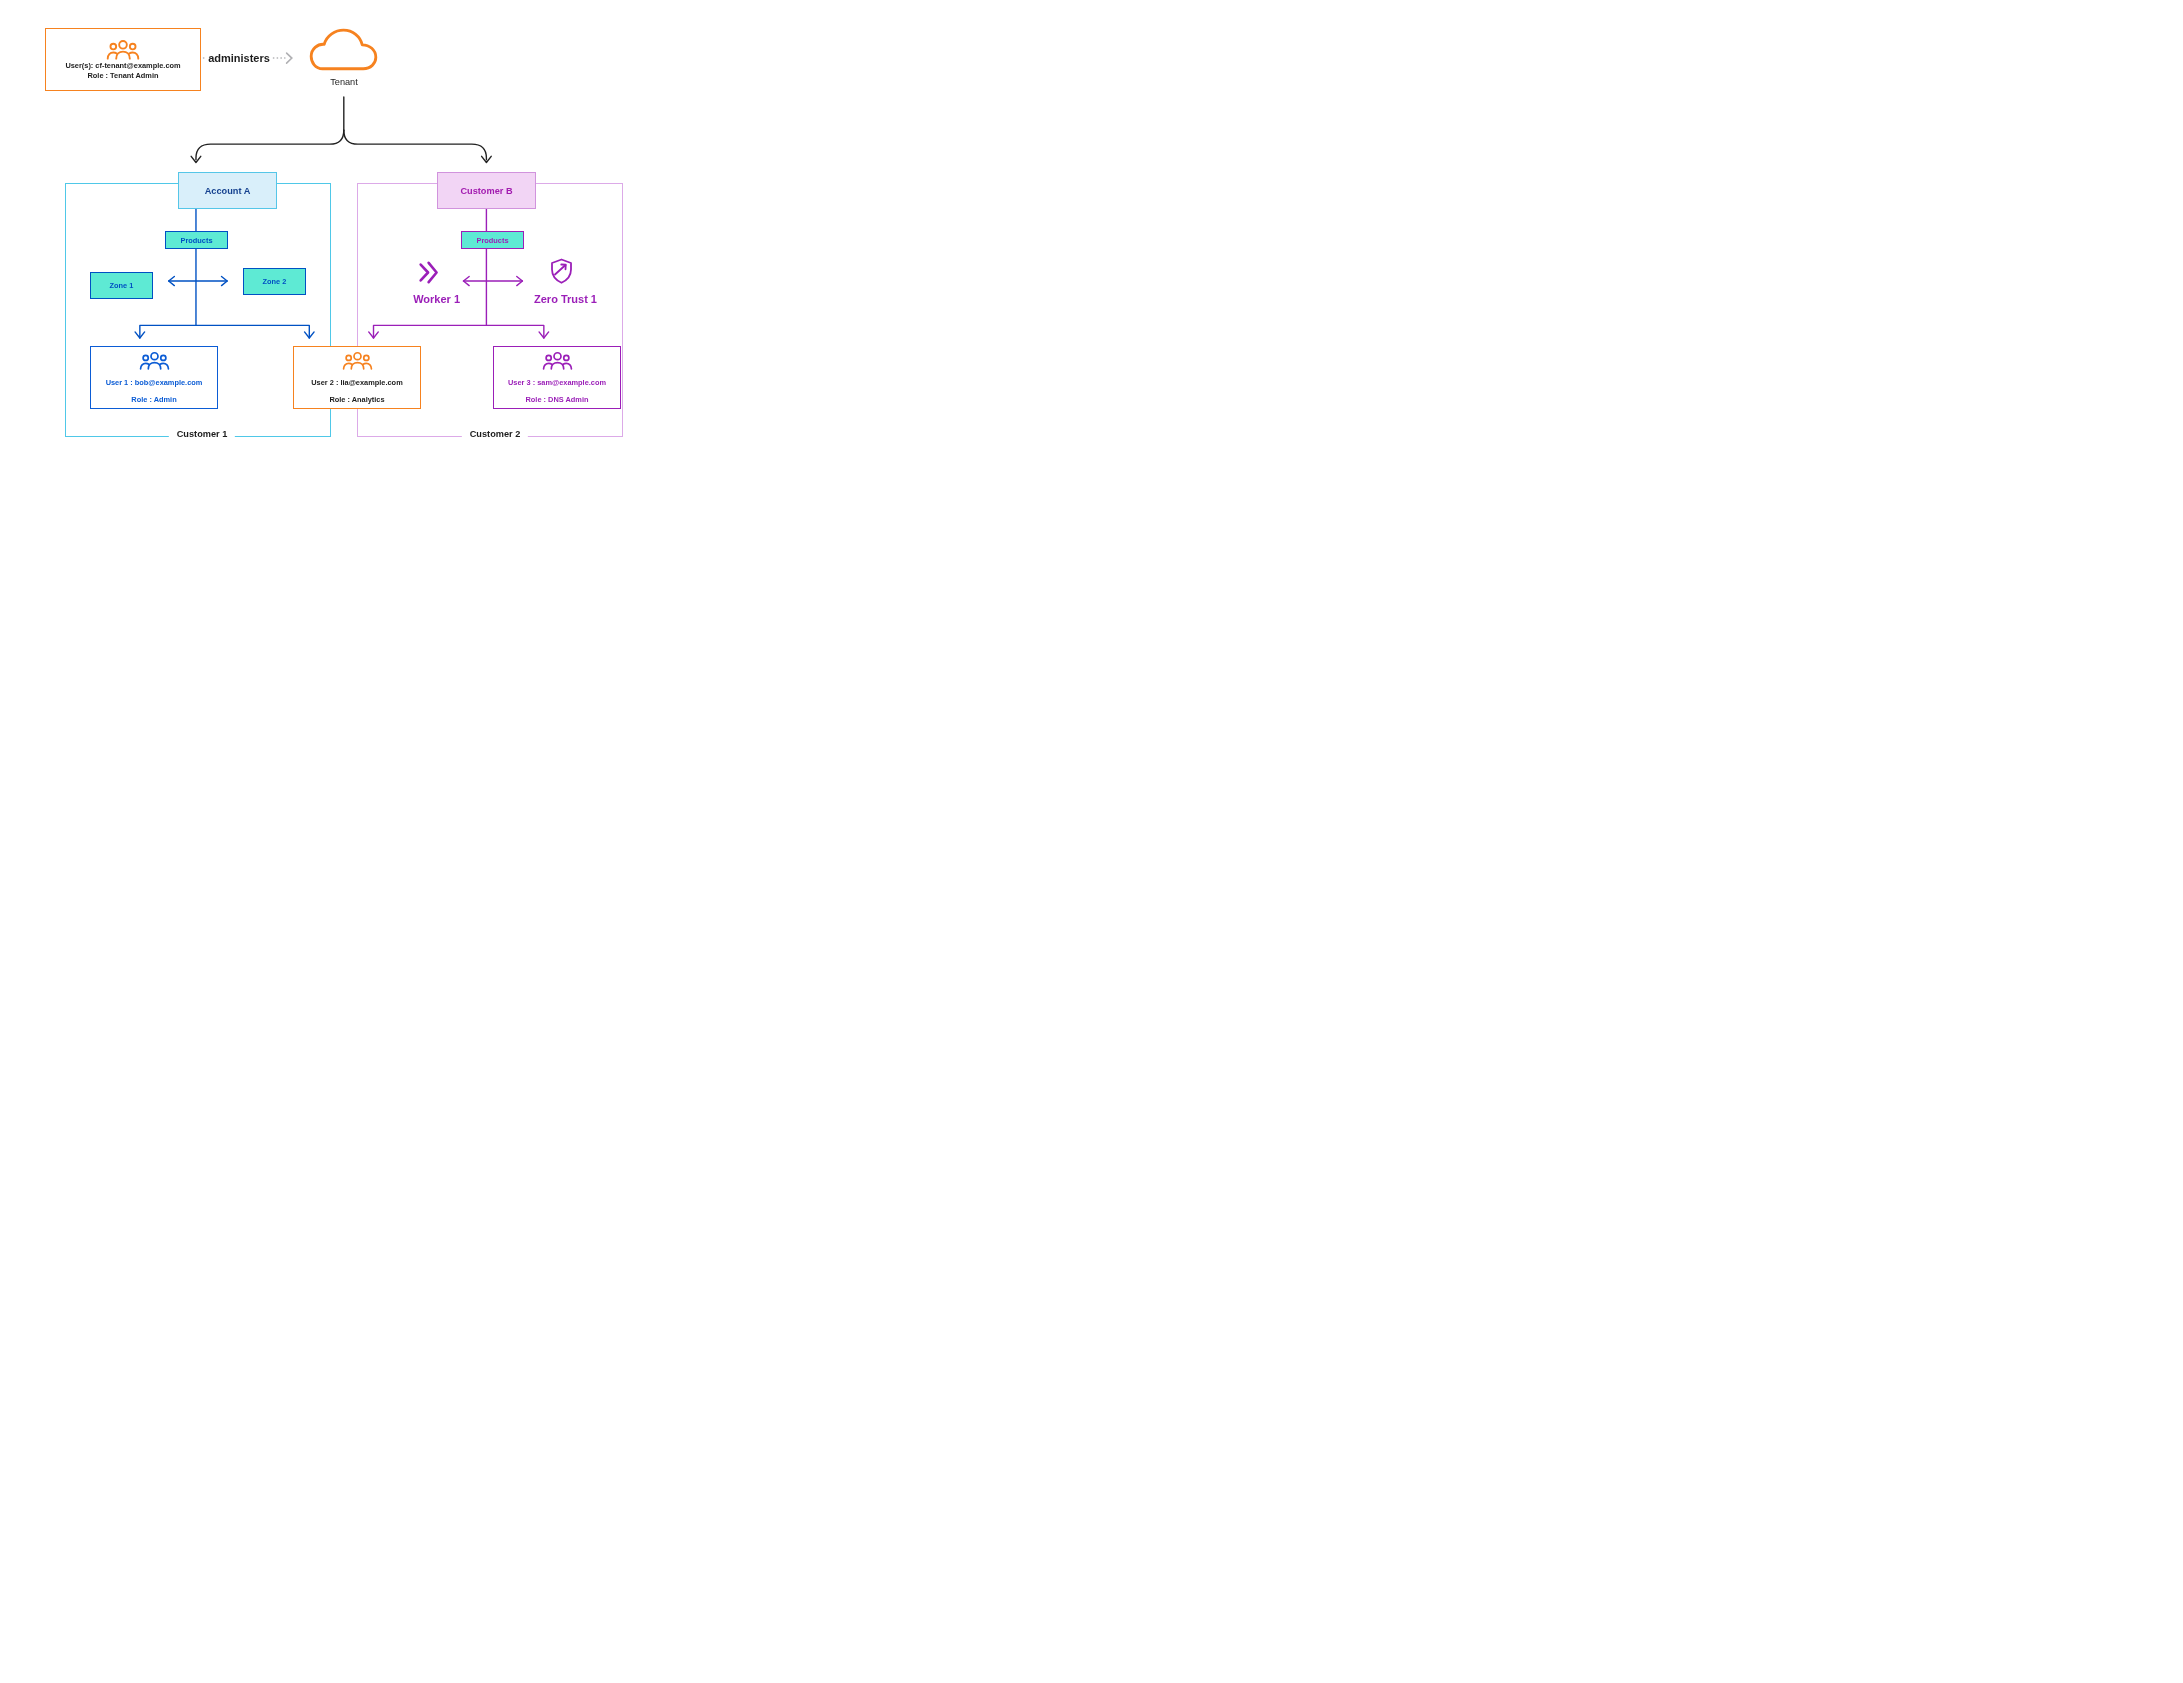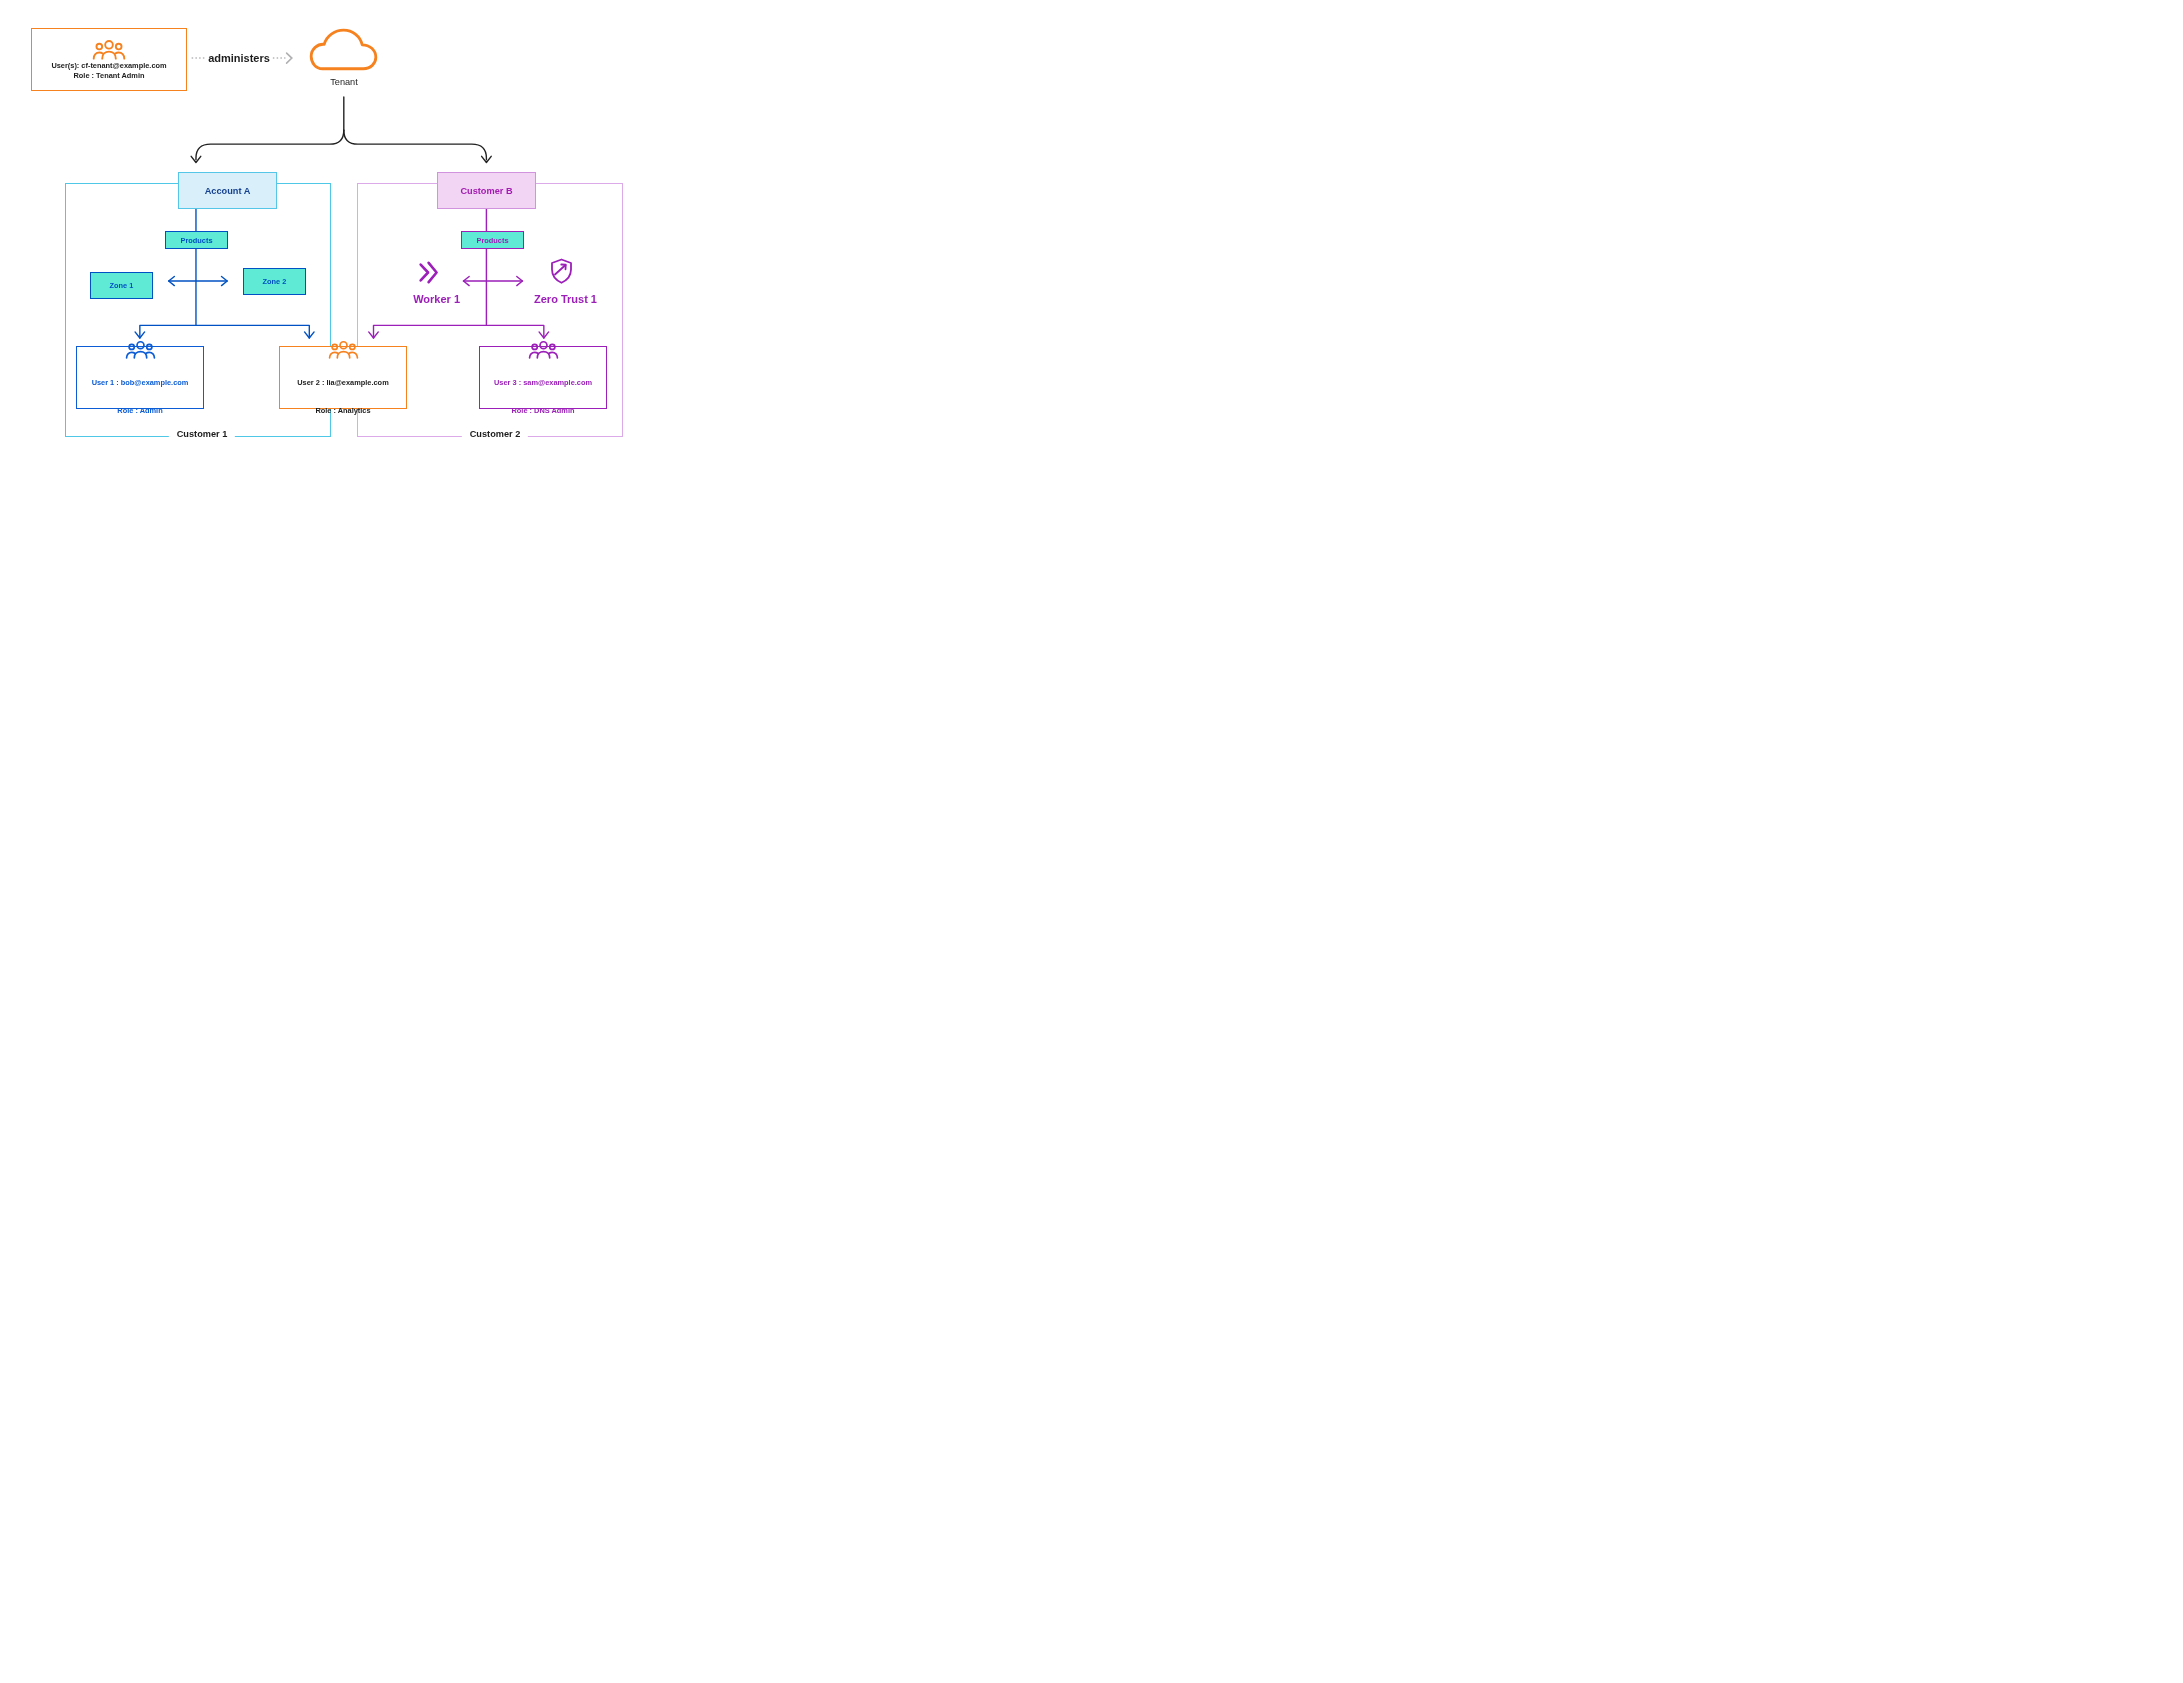--- a/index.html
+++ b/index.html
@@ -15,37 +15,37 @@
   .region-c1 { left:65px; top:183px; width:264px; height:252px; border:1.3px solid #4fc8e8; }
   .region-c2 { left:357px; top:183px; width:264px; height:252px; border:1.3px solid #dcaae8; }
   .region-label {
     position:absolute; z-index:3; top:428px; transform:translateX(-50%);
     background:#ffffff; padding:0 7.9px; font-size:9.2px; font-weight:700; color:#1d1d1d;
     line-height:12.2px; white-space:nowrap;
   }
 
   
   .box { position:absolute; background:#ffffff; box-sizing:border-box; z-index:2;
-         display:flex; flex-direction:column; align-items:center; justify-content:center; }
+         display:flex; flex-direction:column; align-items:center; justify-content:center;margin-left:14px; }
   .tenant-admin { left:31px; top:28px; width:156px; height:63px; border:1.7px solid #f6821f; }
   .box-line { font-size:7.4px; font-weight:700; line-height:10px; white-space:nowrap; }
 
   .account { position:absolute; z-index:2; display:flex; align-items:center; justify-content:center;
              font-size:9.2px; font-weight:700; box-sizing:border-box; }
   .account-a { left:146px; top:172px; width:99px; height:37px; background:#d9effa; border:1.3px solid #55c6e8; color:#15418f;margin-left:32px; }
   .account-b { left:437px; top:172px; width:99px; height:37px; background:#f2d5f5; border:1.3px solid #d193dd; color:#a21cb0; }
 
   .small-box { position:absolute; z-index:2; background:#5eead4; box-sizing:border-box;
                display:flex; align-items:center; justify-content:center; font-size:7.4px; font-weight:700; }
   .products-a { left:165px; top:231px; width:63px; height:18px; border:1.3px solid #0051c3; color:#0051c3; }
   .products-b { left:461px; top:231px; width:63px; height:18px; border:1.3px solid #9b1fb8; color:#9b1fb8; }
   .zone { width:63px; height:27px; border:1.3px solid #0051c3; color:#0051c3; }
   .zone-1 { left:90px; top:272px; } .zone-2 { left:243px; top:268px; }
 
-  .user-box { width:128px; height:63px; border-width:1.7px; border-style:solid; gap:18px; }
+  .user-box { width:128px; height:63px; border-width:1.7px; border-style:solid; gap:7px; }
   .user-1 { left:76px; top:346px; border-color:#0b5cd5; color:#0b5cd5; }
   .user-2 { left:279px; top:346px; border-color:#f6821f; color:#1d1d1d; }
   .user-3 { left:479px; top:346px; border-color:#9b1fb8; color:#9b1fb8; }
 
   
   .administers { left:205px; top:52px; width:68px; text-align:center;
                  font-size:11px; font-weight:700; color:#1d1d1d; z-index:2; }
   .tenant-label { left:309px; top:77px; width:70px; text-align:center;
                   font-size:9.2px; font-weight:400; color:#1d1d1d; z-index:2; }
   .prod-icon-label { position:absolute; z-index:2; text-align:right; font-size:11px; font-weight:700; color:#9b1fb8; }

